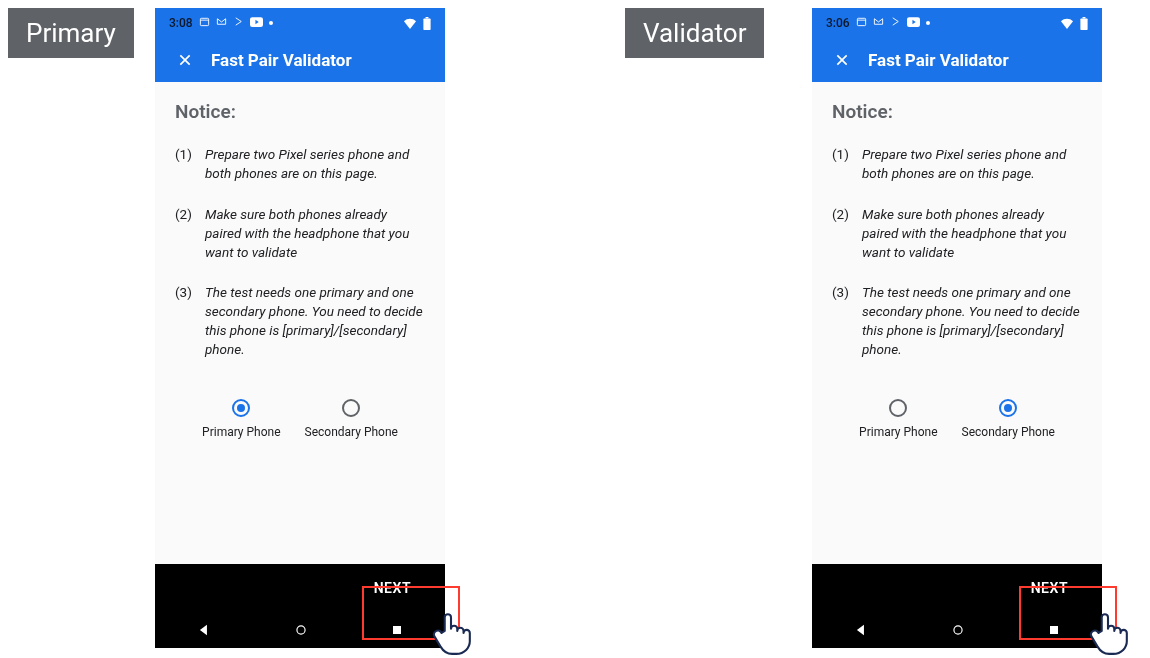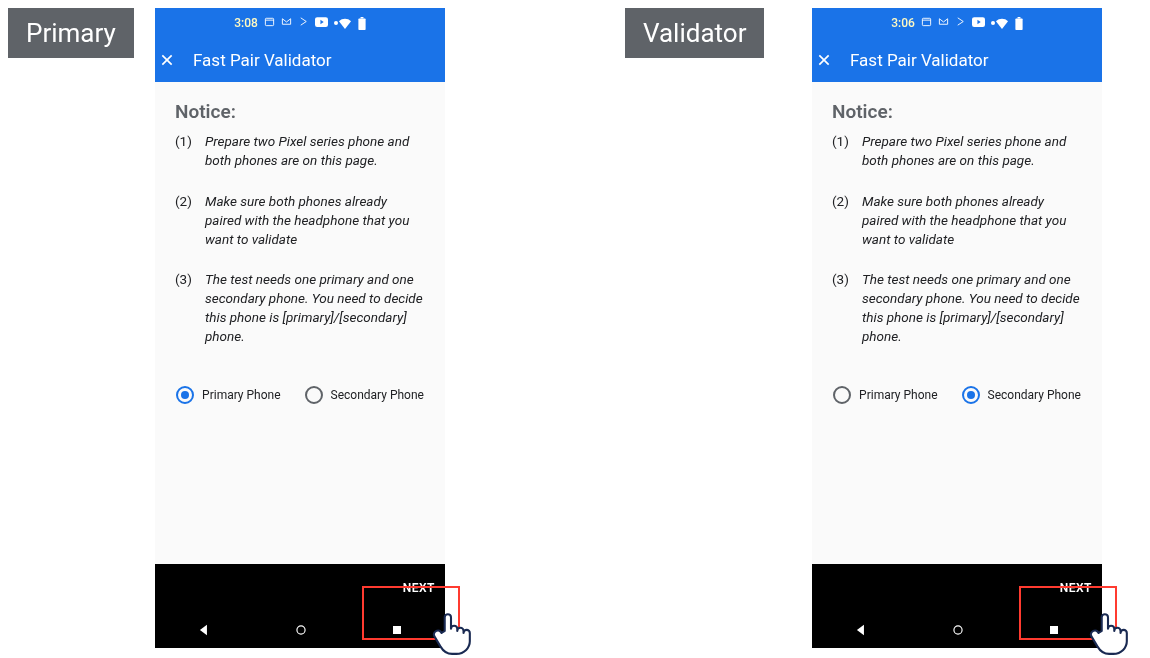--- a/index.html
+++ b/index.html
@@ -27,78 +27,78 @@
     top: 8px;
     background: #000;
     overflow: visible;
   }
   .phone-left { left: 155px; }
   .phone-right { left: 812px; }
 
   .status-bar {
     height: 30px;
     background: #1a73e8;
-    color: #fef9c3;
+    color: #0f172a;
     display: flex;
     align-items: center;
-    justify-content: center;
+    justify-content: space-between;
     padding: 0 14px;
     font-size: 12px;
     font-weight: 500;
   }
   .status-left, .status-right { display:flex; align-items:center; gap:6px; }
   .status-right svg { display:block; }
 
   .app-bar {
     height: 44px;
     background: #1a73e8;
     color: #fff;
     display: flex;
     align-items: center;
-    padding: 0 4px;
+    padding: 0 22px;
     gap: 18px;
     font-size: 17px;
-    font-weight: 400;
+    font-weight: 700;
   }
   .close-x {
     width: 16px; height:16px;
   }
 
   .content {
     background: #fafafa;
     color: #202124;
     height: calc(100% - 30px - 44px - 48px - 36px);
     padding: 18px 20px 10px 20px;
   }
   .notice-h {
     color: #5f6368;
     font-size: 19px;
     font-weight: 600;
-    margin: 0 0 9px 0;
+    margin: 0 0 22px 0;
   }
   .step { display:flex; gap:10px; font-size:13.5px; line-height:1.4; margin-bottom:22px; }
   .step .num { width:20px; flex:0 0 20px; }
   .step .txt { flex:1;font-style:italic; }
 
   .radios { display:flex; justify-content:center; gap:24px; margin-top:40px; }
-  .radio { display:flex; align-items:center; gap:8px; font-size:12px; cursor:pointer; }
+  .radio { display:flex; align-items:center; gap:8px; font-size:12px; cursor:pointer;flex-direction:column; }
   .radio-circle {
     width:18px; height:18px; border:2px solid #5f6368; border-radius:50%;
     position:relative; flex:0 0 18px;
   }
   .radio.selected .radio-circle { border-color:#1a73e8; }
   .radio.selected .radio-circle::after {
     content:""; position:absolute; left:3px; top:3px; width:8px; height:8px;
     background:#1a73e8; border-radius:50%;
   }
 
   .bottom-bar {
     height:48px; background:#000; color:#fff;
-    display:flex; justify-content:flex-end; align-items:center; 
-    font-size:12px; font-weight:600; letter-spacing:.5px;
+    display:flex; justify-content:flex-end; align-items:center; padding-right:24px;
+    font-size:14px; font-weight:600; letter-spacing:.5px;
   }
   .next-btn { padding:6px 10px; cursor:pointer; }
 
   .nav-bar {
     height:36px; background:#000; display:flex; align-items:center; justify-content:space-around;
   }
   .nav-bar svg { display:block; }
 
   .highlight-box {
     position:absolute; border:2px solid #ff3b30; pointer-events:none;

